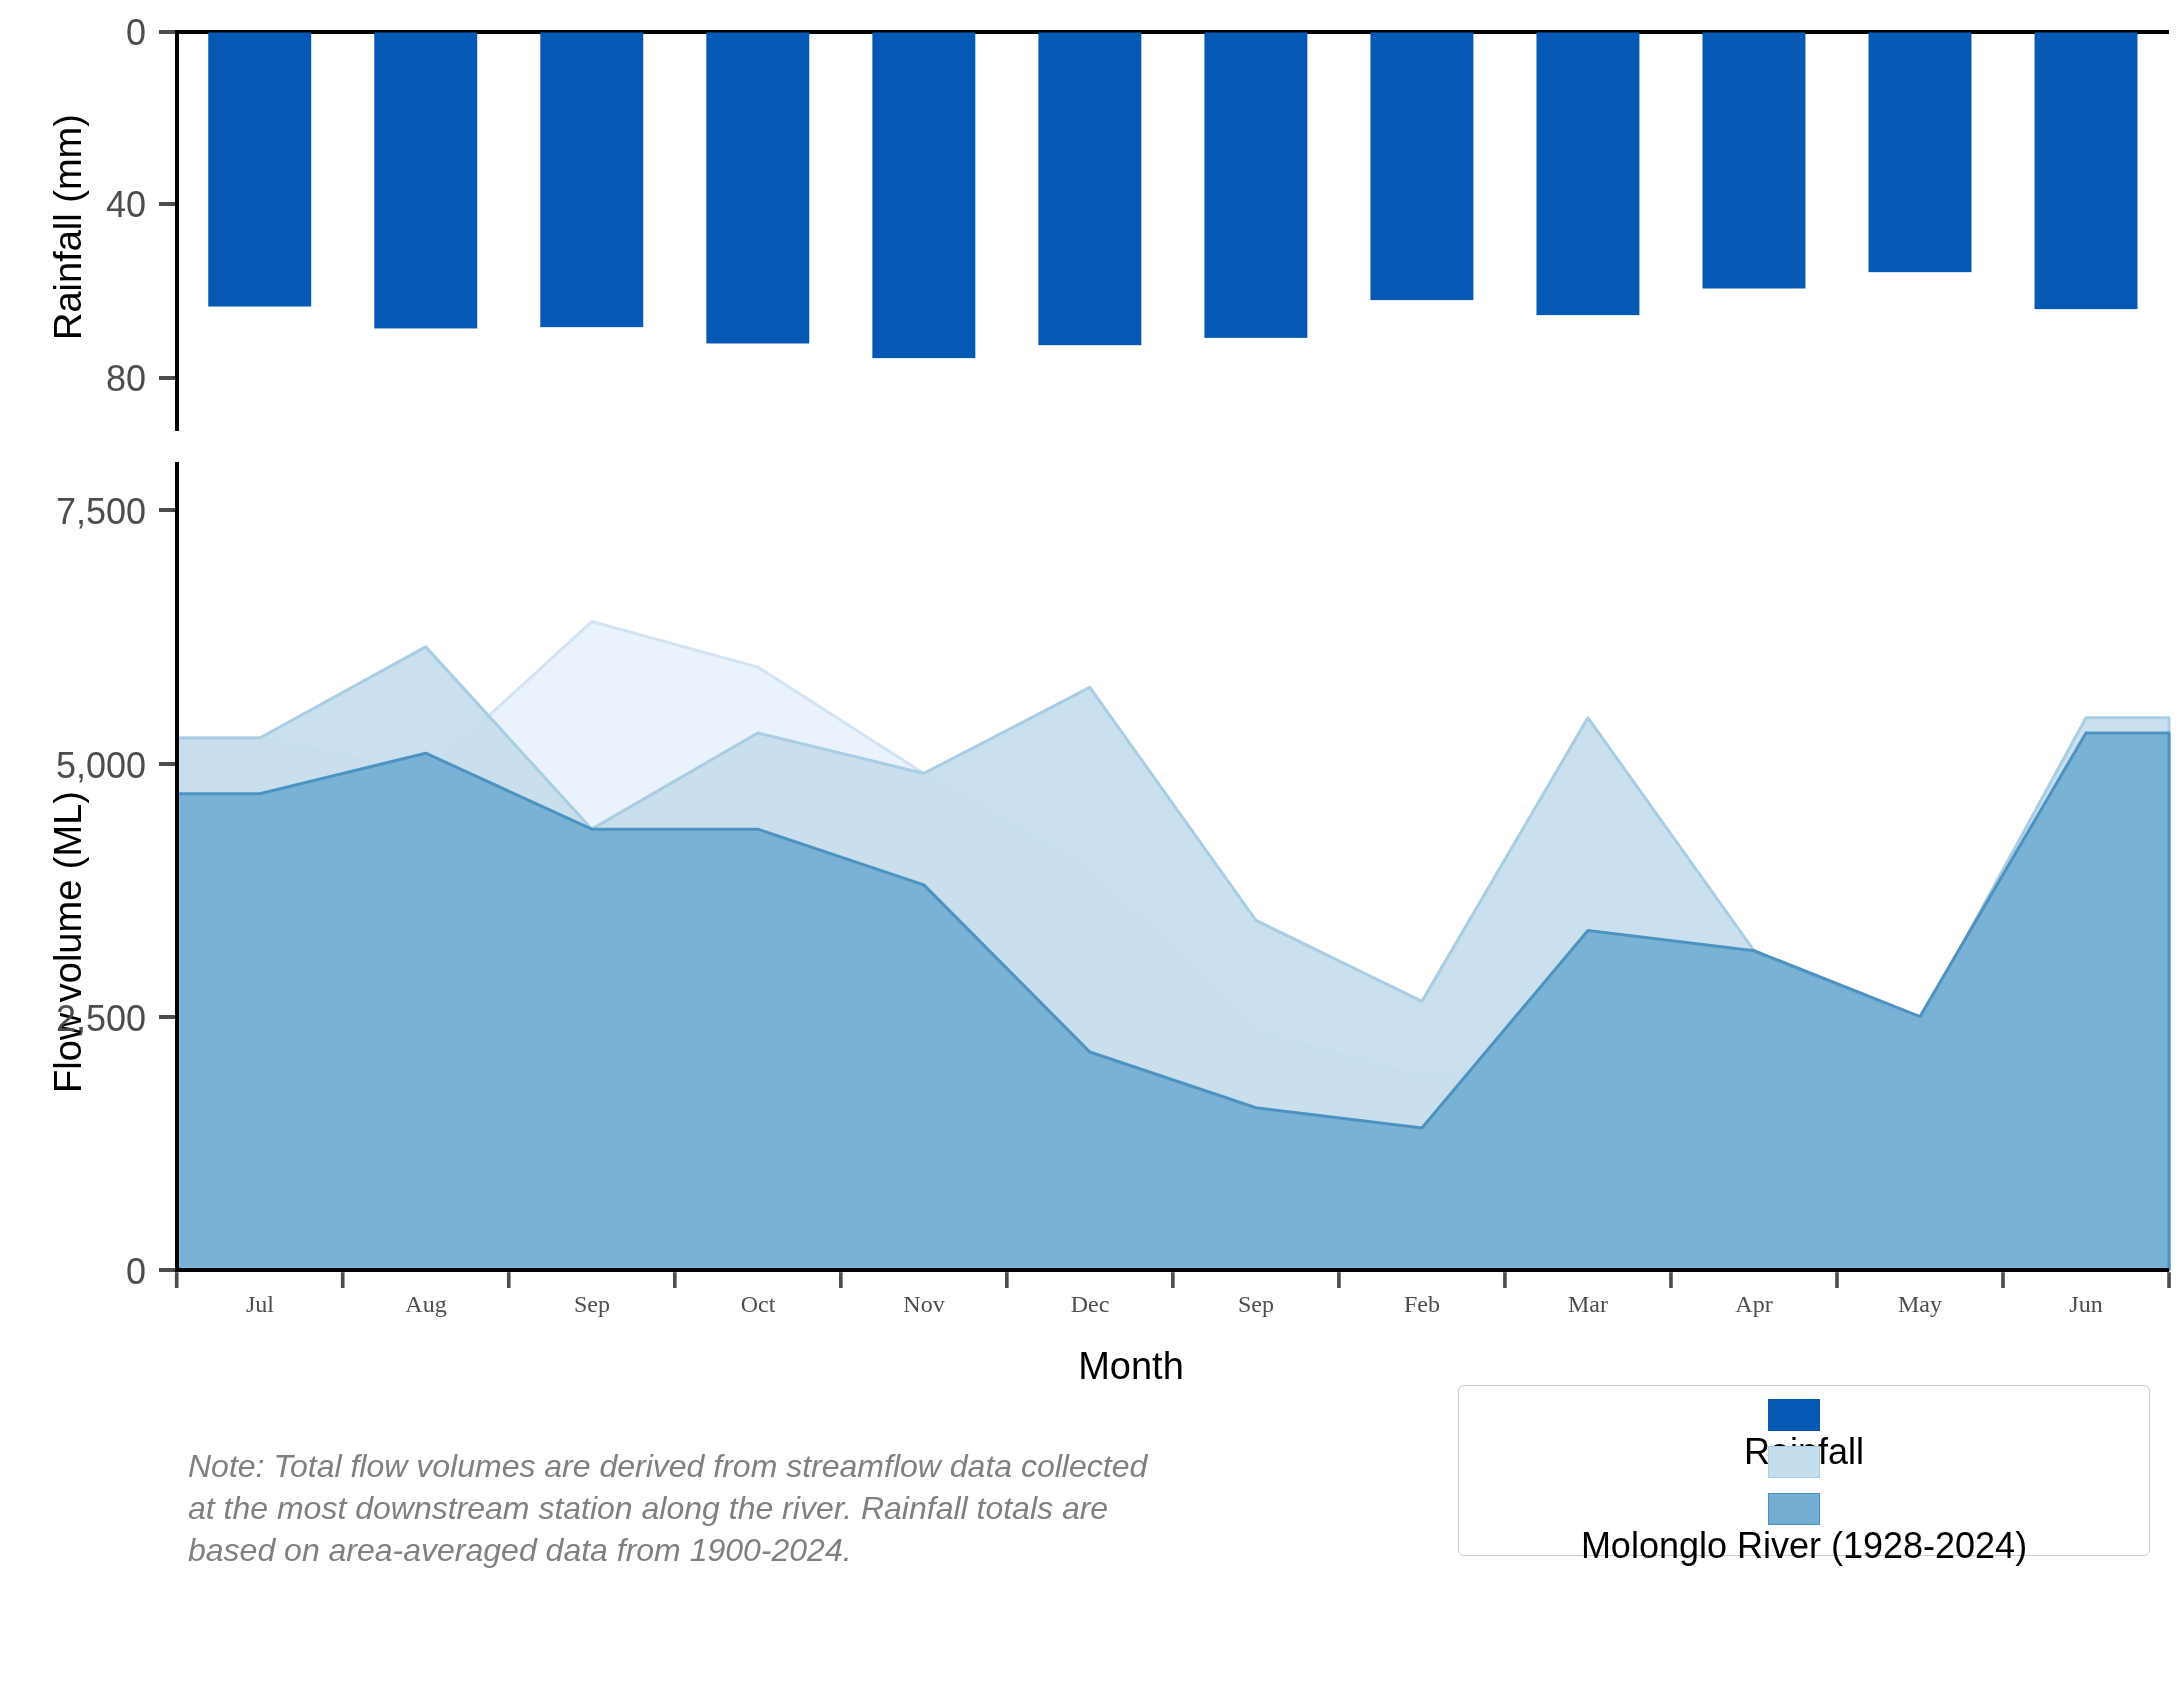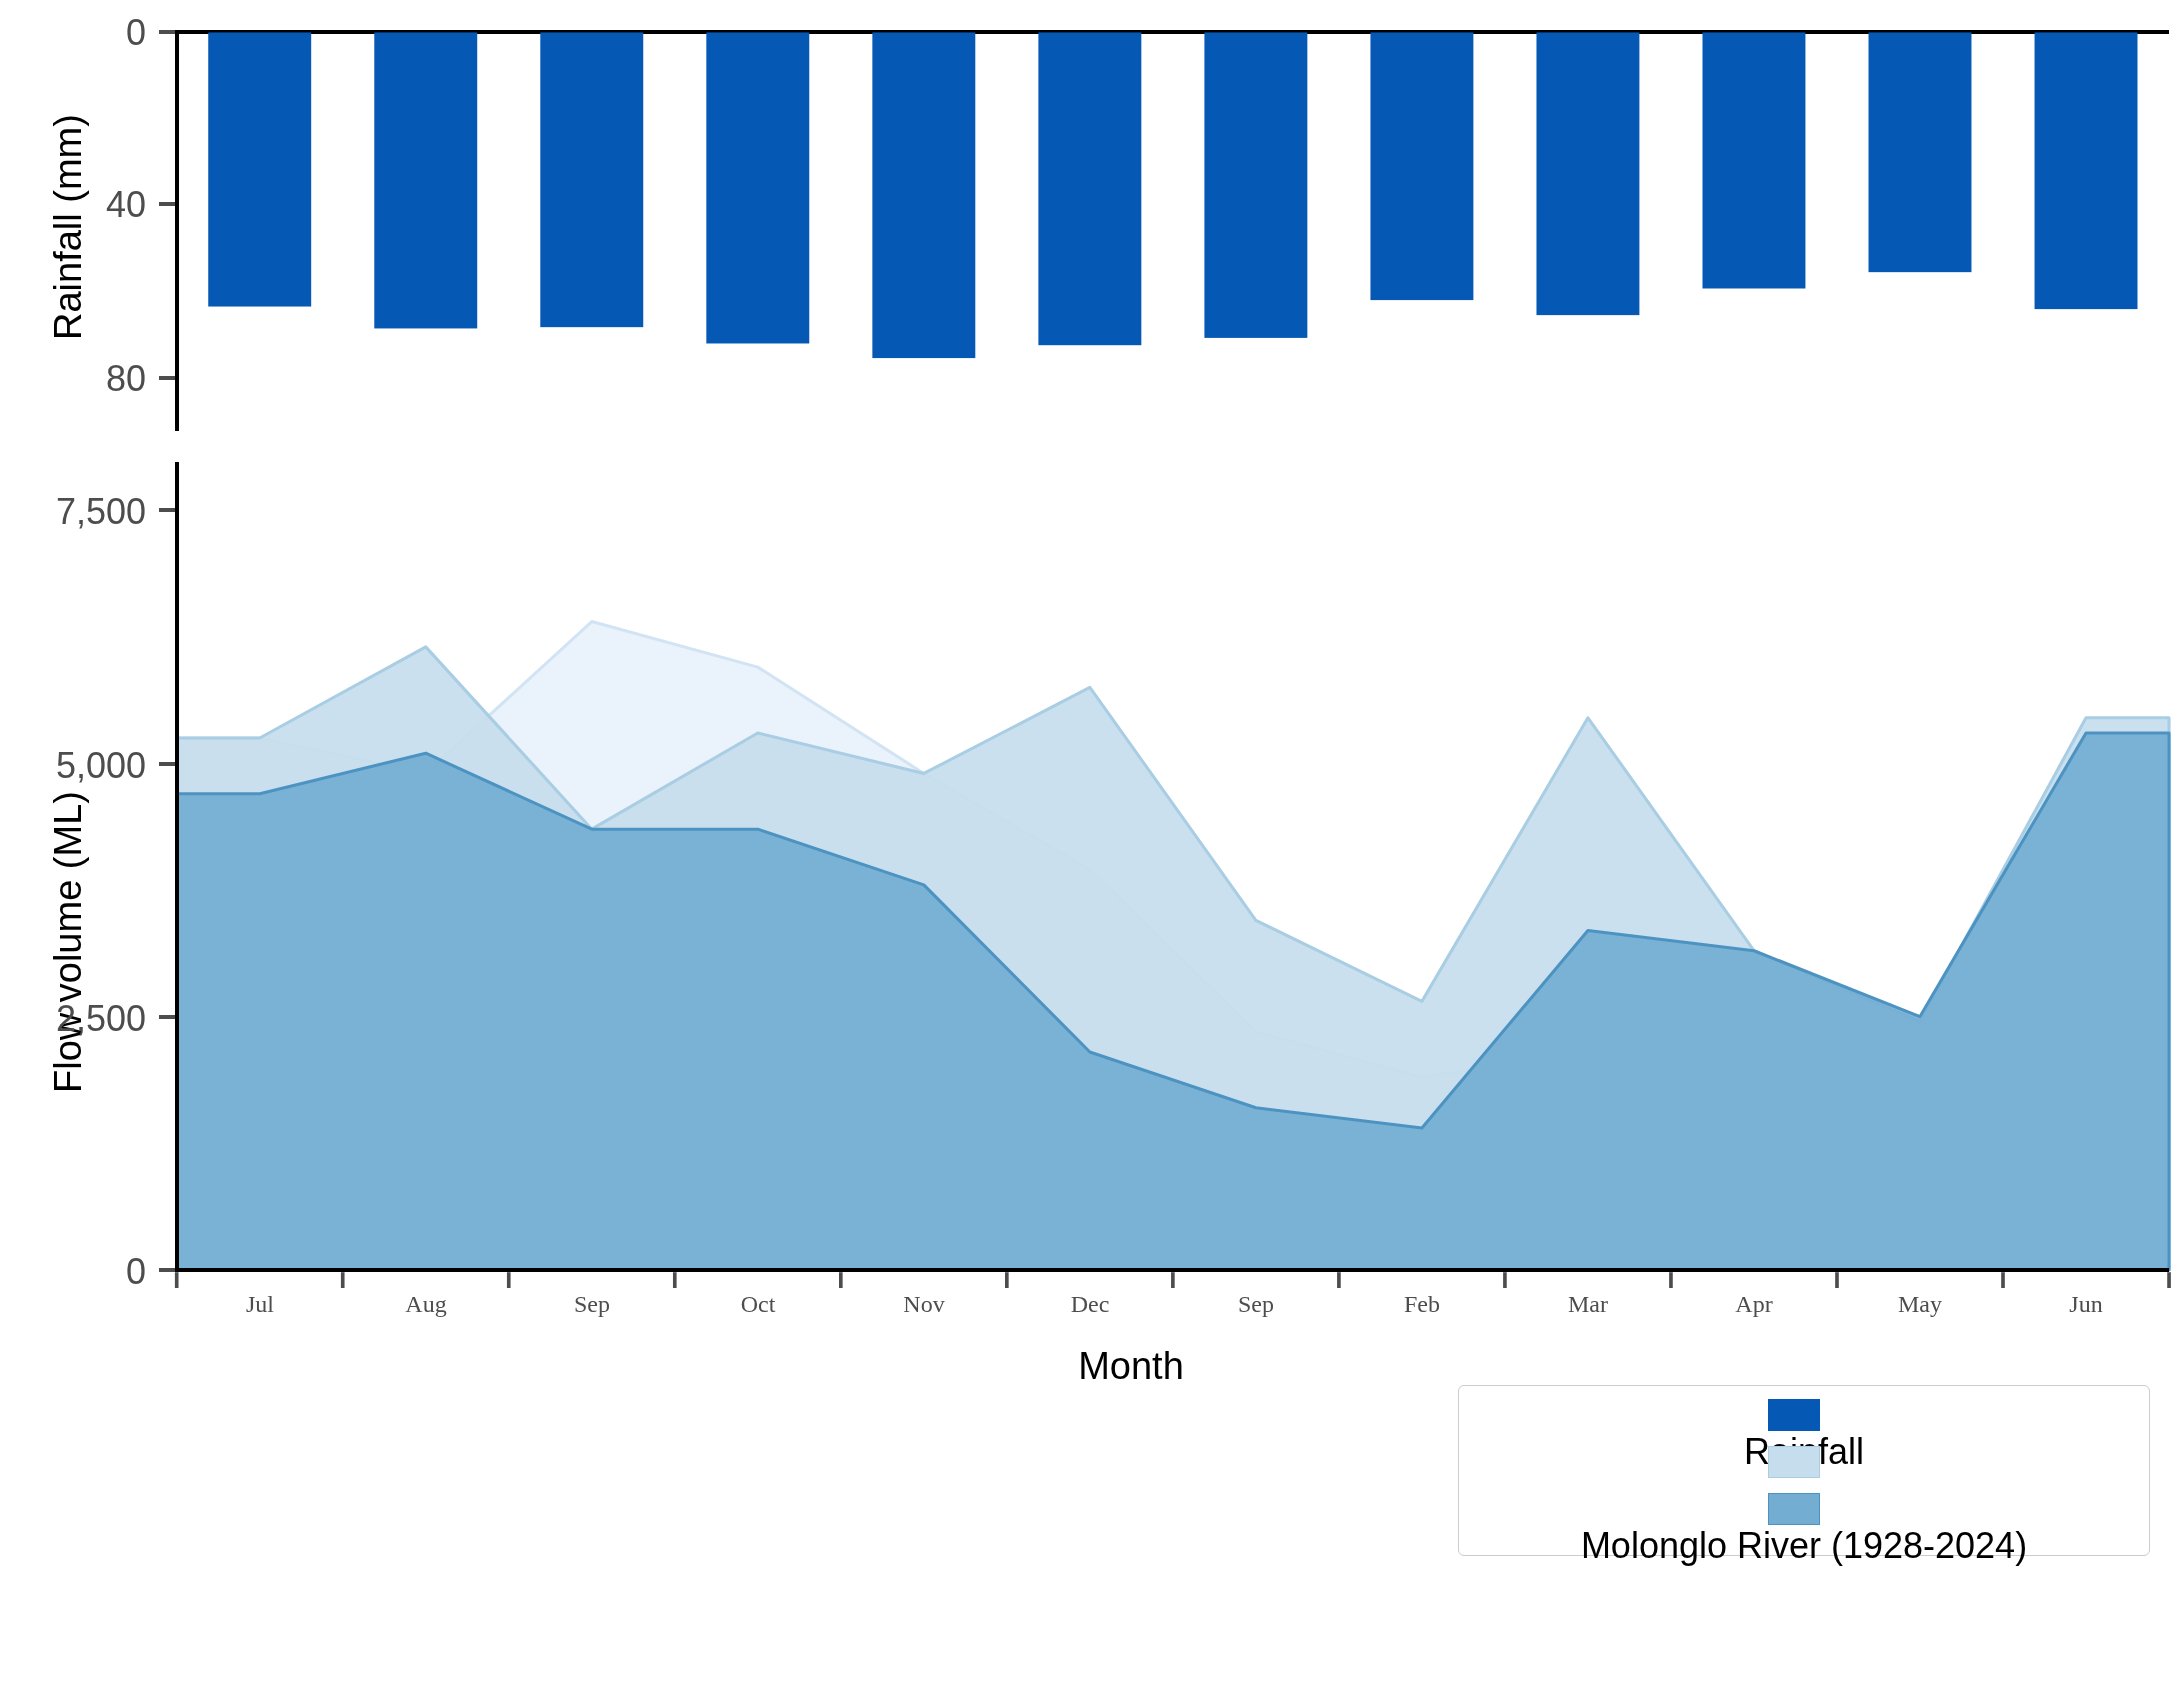--- a/index.html
+++ b/index.html
@@ -130,20 +130,23 @@
         <div class="xtick-label" style="left: 1331px; top: 1291px; width: 182px;">Feb</div>
         <div class="xtick-label" style="left: 1497px; top: 1291px; width: 182px;">Mar</div>
         <div class="xtick-label" style="left: 1663px; top: 1291px; width: 182px;">Apr</div>
         <div class="xtick-label" style="left: 1829px; top: 1291px; width: 182px;">May</div>
         <div class="xtick-label" style="left: 1995px; top: 1291px; width: 182px;">Jun</div>
       </div>
 
     <div class="axis-label" id="x-axis-title" style="left:1131px;top:1345px;transform:translateX(-50%);">Month</div>
   </div>
 
+  <div class="note" style="left:188px;top:1445px;width:1105px;">Note: Total flow volumes are derived from streamflow data collected
+at the most downstream station along the river. Rainfall totals are
+based on area-averaged data from 1900-2024.</div>
 
   <div id="legend" style="left:1458px;top:1385px;width:692px;">
     <div class="legend-row">
       <span class="legend-swatch" id="sw0" style="background: rgb(5, 88, 180);"></span>
       <span class="legend-text">Rainfall</span>
     </div>
     <div class="legend-row">
       <span class="legend-swatch" id="sw2" style="background: rgb(198, 221, 237); border: 1.8px solid rgb(169, 205, 227);"></span>
     </div>
     <div class="legend-row">

